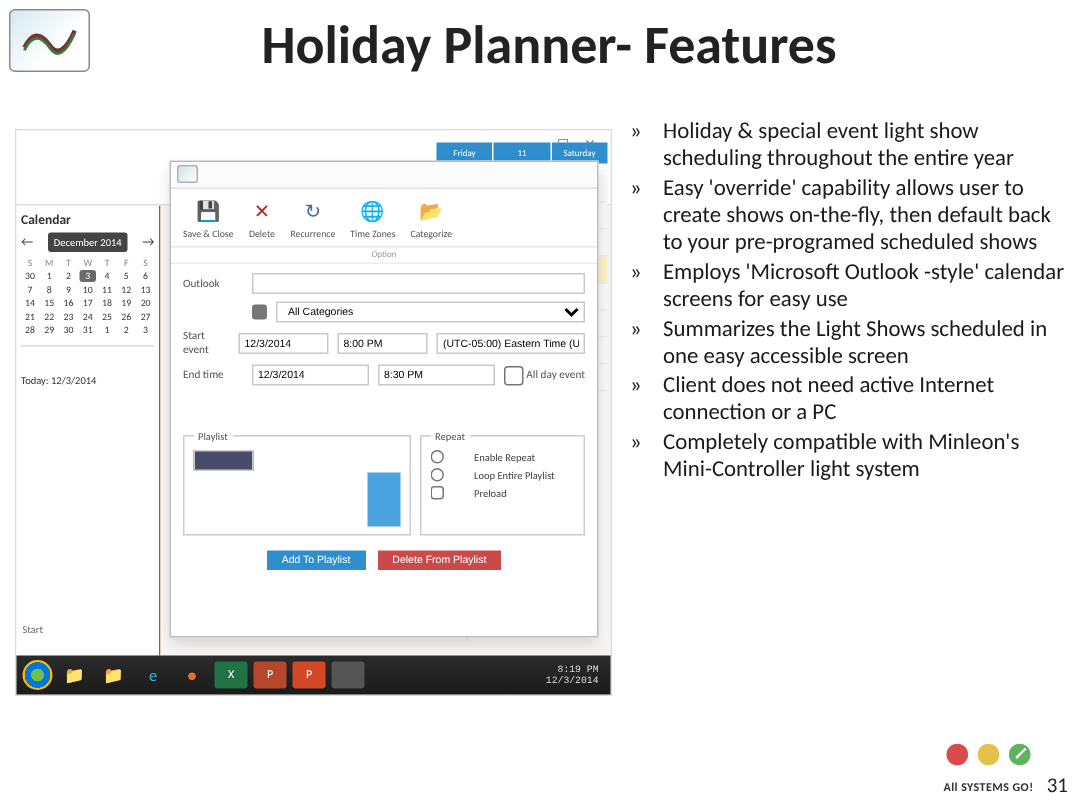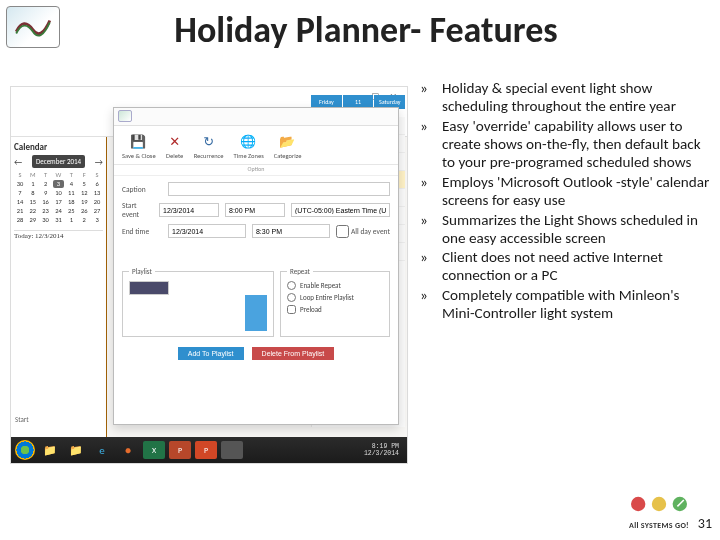--- a/index.html
+++ b/index.html
@@ -28,21 +28,21 @@
   .ss-topbar { height: 50px; background: #fff; border-bottom: 1px solid #e0e0e0; position: relative; }
   .ss-windowctrl { position: absolute; top: 4px; right: 6px; font-size: 9px; letter-spacing: 4px; color: #666; }
   .ss-body { display: flex; height: 300px; }
   .ss-calcol { width: 96px; background: #fff; border-right: 1px solid #a16207; padding: 4px 3px; }
   .ss-cal-label { font-size: 9px; font-weight: 600; margin-bottom: 3px; }
   .ss-cal-month { background: #444; color: #fff; font-size: 7px; padding: 2px 4px; border-radius: 2px; display: inline-block; }
   .ss-cal-nav { display: flex; justify-content: space-between; align-items: center; font-size: 9px; margin: 3px 0; color: #444; }
   .ss-cal-grid { display: grid; grid-template-columns: repeat(7, 1fr); gap: 1px; font-size: 6.5px; text-align: center; }
   .ss-cal-grid .hd { color: #888; }
   .ss-cal-grid .sel { background: #6a6a6a; color: #fff; border-radius: 2px; }
-  .ss-cal-today { margin-top: 6px; font-size: 7px; color: #333; border-top: 1px solid #ddd; padding-top: 1px; font-family: Liberation Serif, serif; }
+  .ss-cal-today { margin-top: 6px; font-size: 7px; color: #333; border-top: 1px solid #ddd; padding-top: 18px; }
   .ss-cal-footer { position: absolute; bottom: 39px; left: 4px; font-size: 7px; color: #666; }
 
   .ss-main { flex: 1; position: relative; background: #f7f6f4; }
   .ss-dialog {
     position: absolute; left: 6px; top: -30px; width: 286px; height: 318px;
     background: #fff; border: 1px solid #bbb; box-shadow: 0 4px 10px rgba(0,0,0,0.15);
   }
   .ss-dialog-head { height: 18px; border-bottom: 1px solid #e0e0e0; position: relative; background: #fbfbfb; }
   .ss-dialog-head .mini { position: absolute; left: 4px; top: 2px; width: 14px; height: 12px; background: linear-gradient(135deg,#cde6d8,#fff); border: 1px solid #aac; border-radius: 2px; }
   .ss-ribbon { display: flex; gap: 10px; padding: 6px 8px 4px; border-bottom: 1px solid #e6e6e6; }
@@ -54,28 +54,28 @@
   .ss-form { padding: 6px 8px; font-size: 7.5px; color: #444; }
   .ss-row { display: flex; align-items: center; gap: 6px; margin-bottom: 5px; }
   .ss-row label { width: 40px; color: #555; }
   .ss-row input[type="text"], .ss-row select {
     border: 1px solid #c9c9c9; height: 14px; font-size: 7px; padding: 0 3px; background: #fff; flex: 1;
   }
   .ss-row .half { width: 60px; flex: none; }
   .ss-row .badge { width: 10px; height: 10px; background: #444; border-radius: 2px; }
   .ss-fieldset { border: 1px solid #ccc; padding: 5px 6px; margin-top: 24px; }
   .ss-fieldset legend { font-size: 7px; padding: 0 3px; color: #555; }
-  .ss-fieldset .r { display: flex; gap: 4px; font-size: 7px; margin-bottom: 3px; }
+  .ss-fieldset .r { display: flex; gap: 20px; font-size: 7px; margin-bottom: 3px; }
   .ss-fieldset input[type="radio"], .ss-fieldset input[type="checkbox"] { width: 9px; height: 9px; }
   .ss-playlist { width: 22px; height: 36px; background: #4aa3df; margin-left: auto; }
   .ss-dialog-btns { display: flex; gap: 8px; justify-content: center; margin-top: 10px; }
   .ss-btn-primary { background: #2f8fce; color: #fff; font-size: 7px; padding: 3px 10px; border: none; }
   .ss-btn-danger { background: #c84a4a; color: #fff; font-size: 7px; padding: 3px 10px; border: none; }
 
-  .ss-weekstrip { position: absolute; top: -42px; right: 2px; width: 94px; display: flex; gap: 1px; }
+  .ss-weekstrip { position: absolute; top: -42px; right: 2px; width: 114px; display: flex; gap: 1px; }
   .ss-weekstrip .day { flex: 1; background: #2f8fce; color: #fff; font-size: 6px; text-align: center; padding: 3px 0; }
   .ss-weekstrip .day.emph { background: #2f8fce; }
   .ss-col-right { position: absolute; top: -20px; right: 2px; width: 94px; height: 310px; background: #fafafa; border-left: 1px solid #e6e6e6; }
   .ss-col-right .cell { height: 18px; border-bottom: 1px solid #eee; }
   .ss-col-right .cell.hl { background: #fff2c6; font-size: 6px; padding: 2px; }
 
   .ss-taskbar {
     position: absolute; bottom: 0; left: 0; right: 0; height: 26px;
     background: linear-gradient(#2b2b2b,#1b1b1b); display: flex; align-items: center; padding: 0 4px; gap: 4px;
   }
@@ -217,22 +217,27 @@
                 <div>Time Zones</div>
               </div>
               <div class="rb">
                 <div class="ic">📂</div>
                 <div>Categorize</div>
               </div>
             </div>
           <div style="text-align:center;font-size:6px;color:#999;padding-bottom:2px;border-bottom:1px solid #eee;">Option</div>
           <div class="ss-form">
             <div class="ss-row">
-              <label>Caption</label>
+              <label>Outlook</label>
               <input type="text" value="" style="">
+            </div>
+            <div class="ss-row">
+              <label></label>
+              <span class="badge" style="background:#777"></span>
+              <select><option>All Categories</option></select>
             </div>
             <div class="ss-row">
               <label>Start event</label>
               <input class="half" type="text" value="12/3/2014" style="">
               <input class="half" type="text" value="8:00 PM" style="">
               <input type="text" value="(UTC-05:00) Eastern Time (US &amp; ...)" style="">
             </div>
             <div class="ss-row">
               <label>End time</label>
               <input class="half" type="text" value="12/3/2014" style="">

